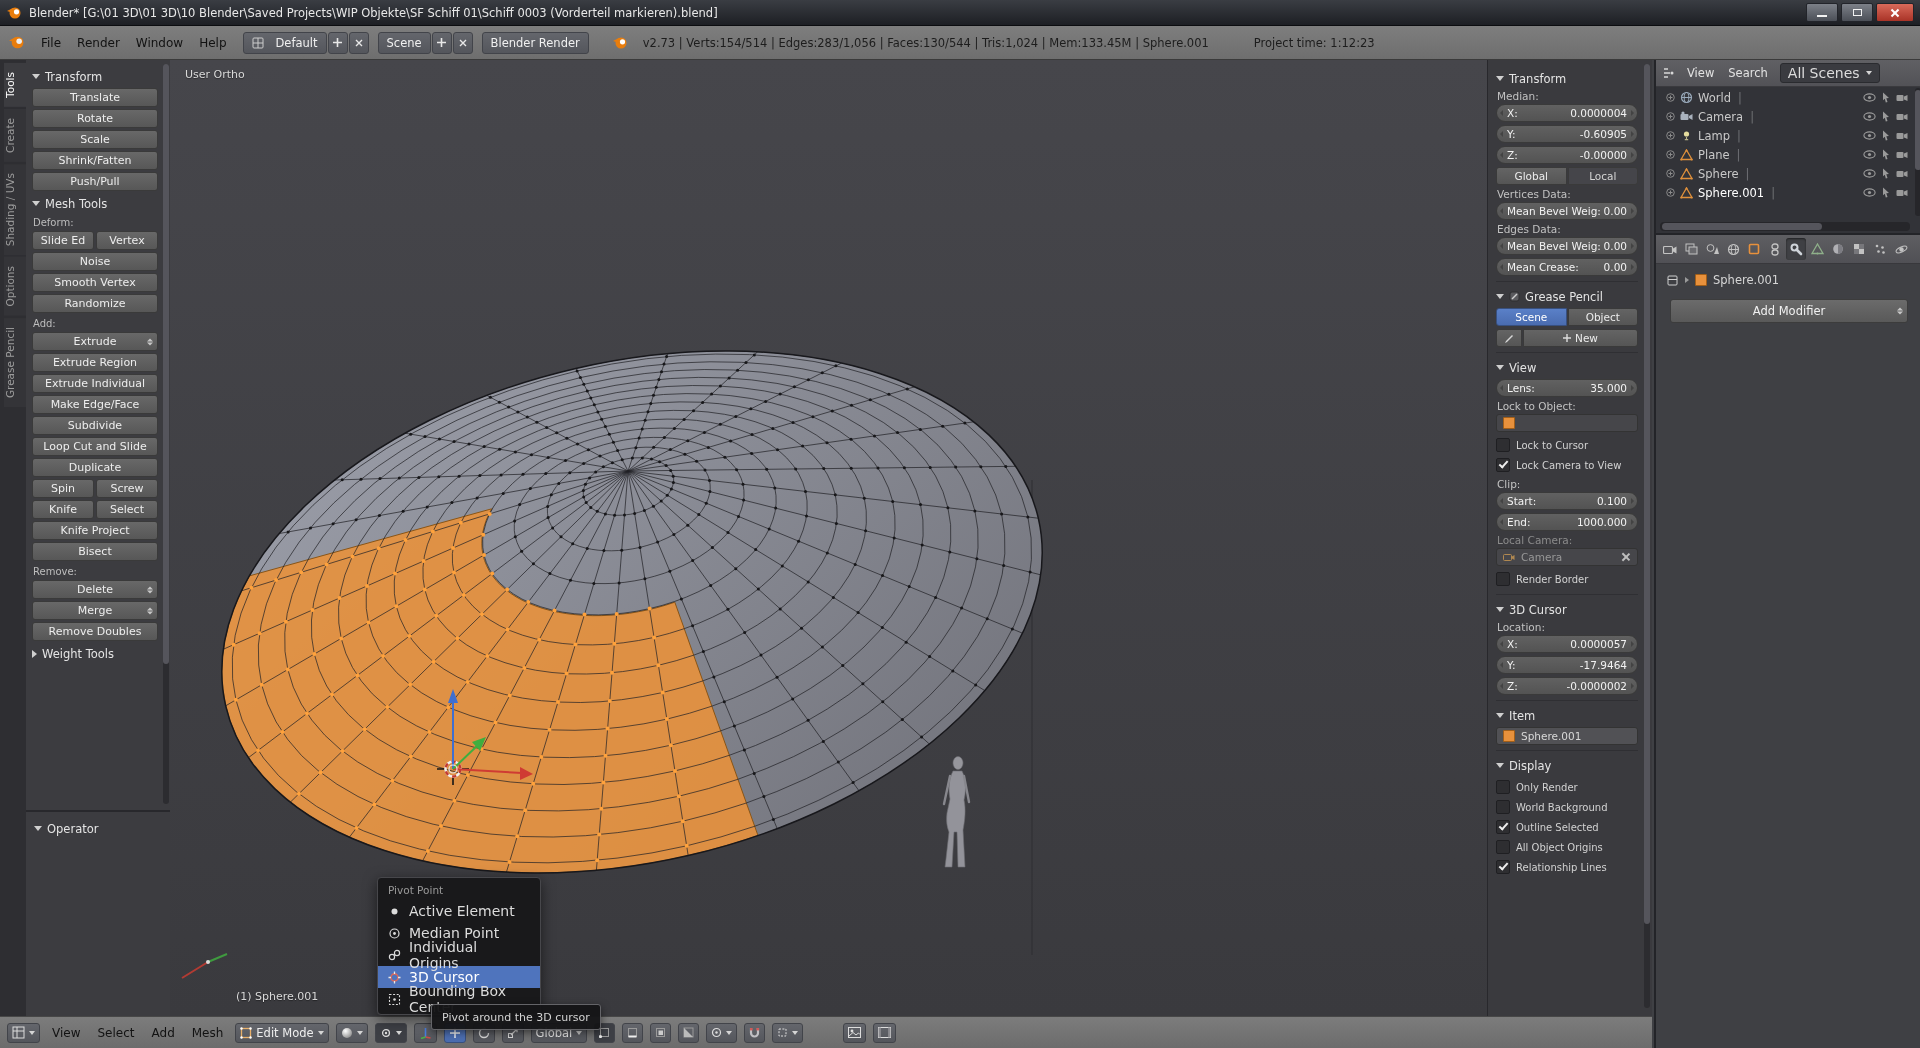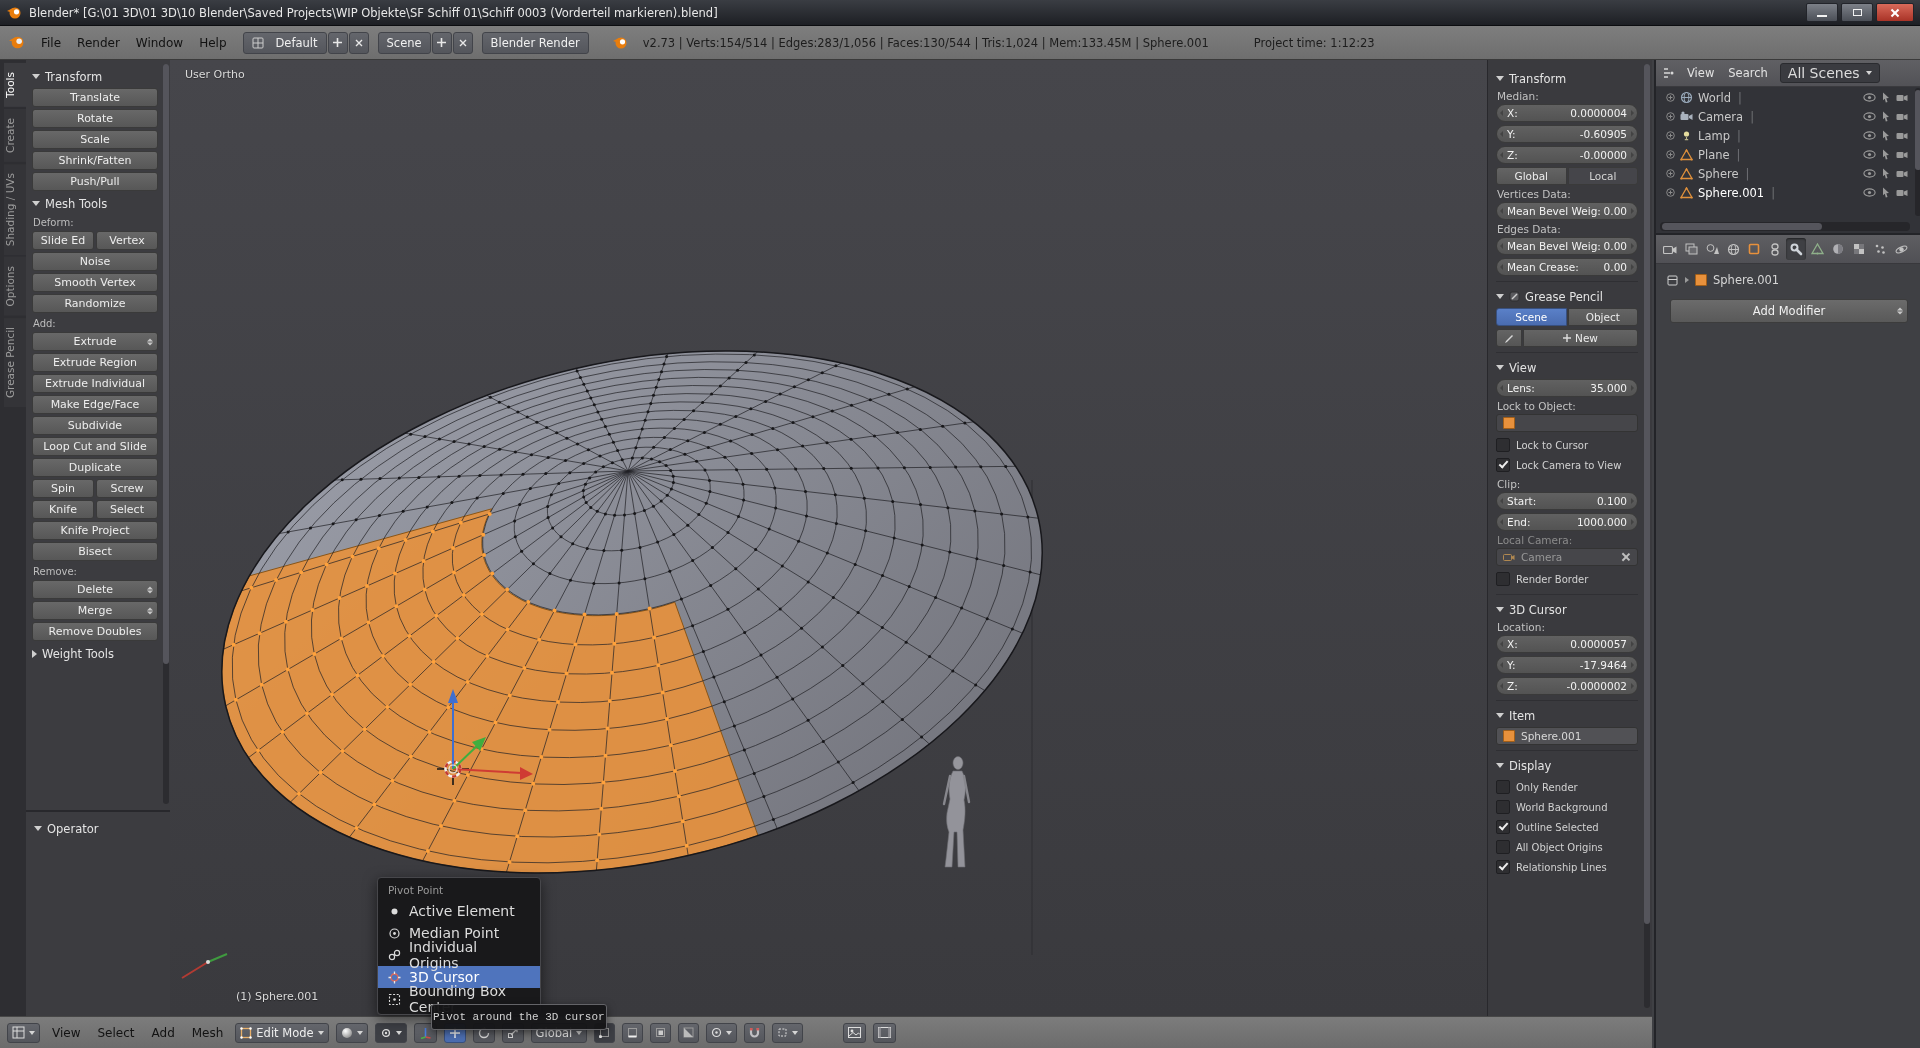--- a/index.html
+++ b/index.html
@@ -131,22 +131,22 @@
   .crumb-sep{width:0;height:0;border-top:3.5px solid transparent;border-bottom:3.5px solid transparent;border-left:4px solid #9a9a9a;}
   #add-modifier{margin:8px 14px;height:22px;background:linear-gradient(#6b6b6b,#595959);border:1px solid #3c3c3c;
     border-radius:3px;color:#f0f0f0;font-size:11.5px;display:flex;align-items:center;justify-content:center;position:relative;}
   
   #pivot-menu{position:absolute;left:377px;top:877px;width:164px;background:rgba(24,24,26,.97);
     border:1px solid #47474b;border-radius:4px;box-shadow:0 4px 14px rgba(0,0,0,.55);z-index:50;padding:4px 0;box-sizing:border-box;}
   #pivot-menu .pm-title{padding:2px 10px 4px 10px;font-size:10.5px;color:#9a9a9a;}
   .pm-item{height:22px;display:flex;align-items:center;gap:8px;padding:0 10px;font-size:14px;color:#dcdcdc;}
   .pm-item.active{background:#4f74bd;color:#fff;}
   #pivot-tooltip{position:absolute;left:431px;top:1004px;height:24px;z-index:60;background:rgba(21,21,23,.96);
-    border:1px solid #646468;border-radius:3px;display:flex;align-items:center;padding:0 1px;
-    font-size:11px;color:#d3d3d3;box-shadow:0 3px 8px rgba(0,0,0,.5);white-space:nowrap;font-family:Liberation Mono, monospace;}
+    border:1px solid #646468;border-radius:3px;display:flex;align-items:center;padding:0 10px;
+    font-size:11px;color:#d3d3d3;box-shadow:0 3px 8px rgba(0,0,0,.5);white-space:nowrap;}
 </style>
 </head>
 <body>
 
 <div id="titlebar">
   <span class="icon">
     <svg width="16" height="16" viewBox="0 0 16 16">
         <circle cx="9" cy="8" r="5.5" fill="#e87d0d"></circle>
         <circle cx="10.5" cy="6.8" r="2.6" fill="#fff"></circle>
         <path d="M1,6 L7,3 L7,8 Z" fill="#e87d0d"></path>

